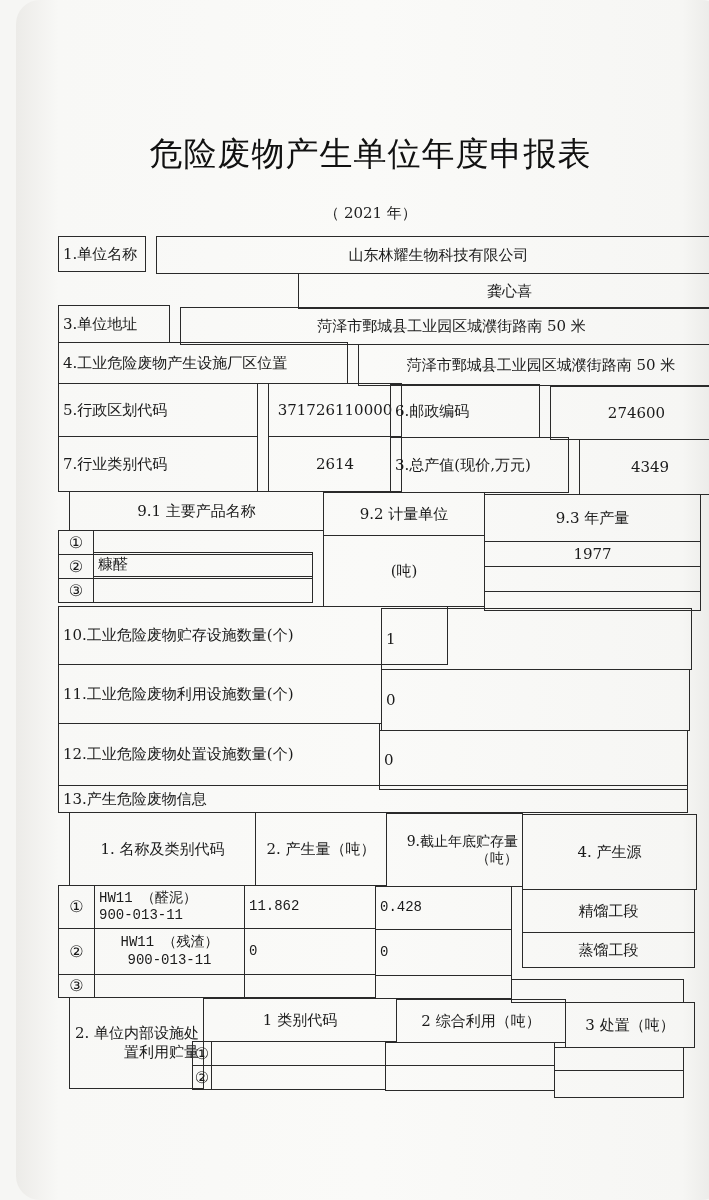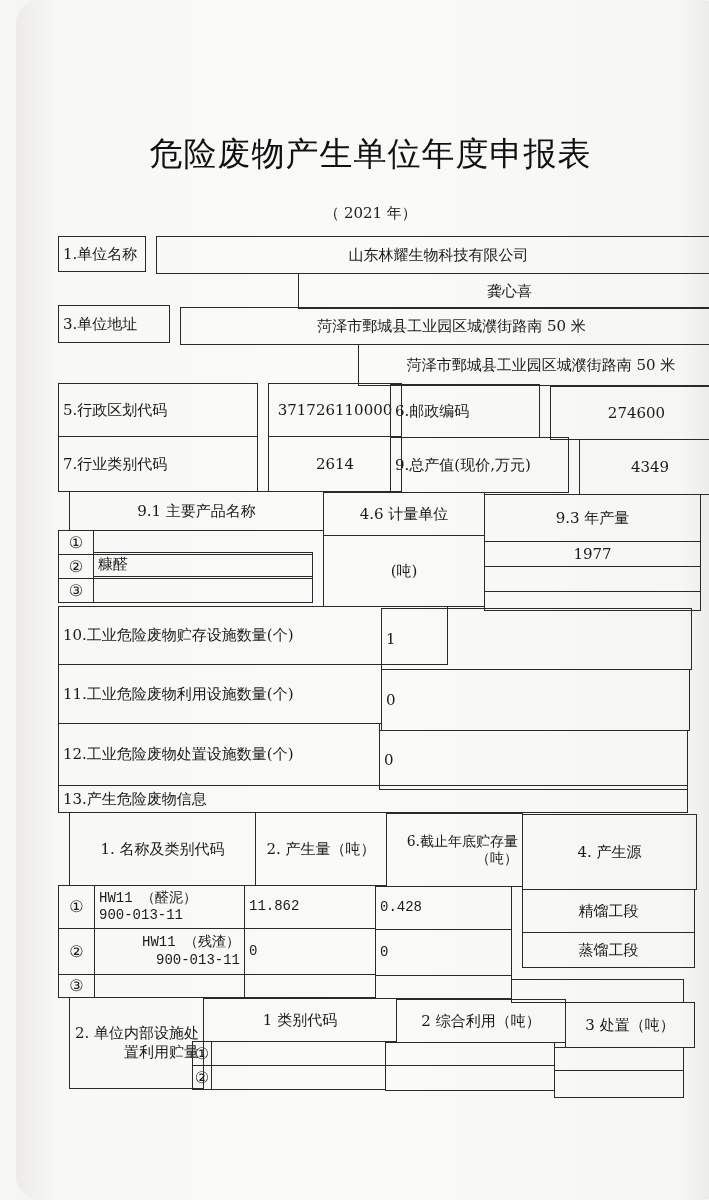--- a/index.html
+++ b/index.html
@@ -46,34 +46,35 @@
   <div class="year">（ 2021 年）</div>
 
   <div class="cell" style="left:42px;top:236px;width:88px;height:36px;">1.单位名称</div>
   <div class="cell center" style="left:129px;top:236px;width:565px;height:38px;">山东林耀生物科技有限公司</div>
 
   <div class="cell center" style="left:271px;top:273px;width:423px;height:36px;">龚心喜</div>
 
   <div class="cell" style="left:42px;top:305px;width:112px;height:38px;">3.单位地址</div>
   <div class="cell center" style="left:153px;top:307px;width:543px;height:38px;">菏泽市鄄城县工业园区城濮街路南 50 米</div>
 
+  <div class="cell" style="left:42px;top:342px;width:290px;height:42px;">4.工业危险废物产生设施厂区位置</div>
   <div class="cell center" style="left:331px;top:344px;width:366px;height:42px;">菏泽市鄄城县工业园区城濮街路南 50 米</div>
 
   <div class="cell" style="left:42px;top:383px;width:200px;height:54px;">5.行政区划代码</div>
   <div class="cell center" style="left:241px;top:383px;width:134px;height:54px;">371726110000</div>
   <div class="cell" style="left:374px;top:384px;width:150px;height:54px;">6.邮政编码</div>
   <div class="cell center" style="left:523px;top:386px;width:173px;height:54px;">274600</div>
 
   <div class="cell" style="left:42px;top:436px;width:200px;height:56px;">7.行业类别代码</div>
   <div class="cell center" style="left:241px;top:436px;width:134px;height:56px;">2614</div>
-  <div class="cell" style="left:374px;top:437px;width:179px;height:56px;">9.总产值(现价,万元)</div>
+  <div class="cell" style="left:374px;top:437px;width:179px;height:56px;">3.总产值(现价,万元)</div>
   <div class="cell center" style="left:552px;top:439px;width:142px;height:56px;">4349</div>
 
   <div class="cell center" style="left:42px;top:491px;width:255px;height:40px;">9.1  主要产品名称</div>
-  <div class="cell center" style="left:296px;top:492px;width:162px;height:44px;">4.6 计量单位</div>
+  <div class="cell center" style="left:296px;top:492px;width:162px;height:44px;">9.2 计量单位</div>
   <div class="cell center" style="left:457px;top:494px;width:217px;height:48px;">9.3 年产量</div>
 
   <div class="cell circ" style="left:42px;top:530px;width:36px;height:25px;">①</div>
   <div class="cell" style="left:77px;top:530px;width:220px;height:25px;margin-top:22px;">糠醛</div>
   <div class="cell circ" style="left:42px;top:554px;width:36px;height:25px;">②</div>
   <div class="cell" style="left:77px;top:554px;width:220px;height:25px;"></div>
   <div class="cell circ" style="left:42px;top:578px;width:36px;height:25px;">③</div>
   <div class="cell" style="left:77px;top:578px;width:220px;height:25px;"></div>
 
   <div class="cell center" style="left:296px;top:535px;width:162px;height:72px;">(吨)</div>
@@ -88,34 +89,34 @@
   <div class="cell" style="left:42px;top:664px;width:324px;height:60px;">11.工业危险废物利用设施数量(个)</div>
   <div class="cell" style="left:365px;top:669px;width:309px;height:62px;">0</div>
 
   <div class="cell" style="left:42px;top:723px;width:322px;height:63px;">12.工业危险废物处置设施数量(个)</div>
   <div class="cell" style="left:363px;top:730px;width:309px;height:60px;">0</div>
 
   <div class="cell" style="left:42px;top:785px;width:630px;height:28px;">13.产生危险废物信息</div>
 
   <div class="cell center" style="left:42px;top:812px;width:187px;height:74px;">1. 名称及类别代码</div>
   <div class="cell center" style="left:228px;top:812px;width:132px;height:74px;">2. 产生量（吨）</div>
-  <div class="cell center small" style="left:359px;top:813px;width:137px;height:74px;">6.截止年底贮存量（吨）</div>
+  <div class="cell center small" style="left:359px;top:813px;width:137px;height:74px;">9.截止年底贮存量（吨）</div>
   <div class="cell center" style="left:495px;top:814px;width:175px;height:76px;">4. 产生源</div>
 
   <div class="cell circ" style="left:42px;top:885px;width:37px;height:44px;">①</div>
   <div class="cell mono" style="left:78px;top:885px;width:151px;height:44px;flex-direction:column;align-items:flex-start;justify-content:center;">
     <span>HW11  （醛泥）</span>
     <span>900-013-11</span>
   </div>
   <div class="cell top mono" style="left:228px;top:885px;width:132px;height:44px;padding-top:12px;">11.862</div>
   <div class="cell top mono" style="left:359px;top:886px;width:137px;height:44px;padding-top:12px;">0.428</div>
   <div class="cell center" style="left:495px;top:889px;width:173px;height:44px;">精馏工段</div>
 
   <div class="cell circ" style="left:42px;top:928px;width:37px;height:47px;">②</div>
-  <div class="cell mono" style="left:78px;top:928px;width:151px;height:47px;flex-direction:column;align-items:flex-end;justify-content:center;">
+  <div class="cell mono" style="left:78px;top:928px;width:151px;height:47px;flex-direction:column;align-items:center;justify-content:center;">
     <span>HW11  （残渣）</span>
     <span>900-013-11</span>
   </div>
   <div class="cell mono" style="left:228px;top:928px;width:132px;height:47px;">0</div>
   <div class="cell mono" style="left:359px;top:929px;width:137px;height:47px;">0</div>
   <div class="cell center" style="left:495px;top:932px;width:173px;height:36px;">蒸馏工段</div>
 
   <div class="cell circ" style="left:42px;top:974px;width:37px;height:24px;">③</div>
   <div class="cell" style="left:78px;top:974px;width:151px;height:24px;"></div>
   <div class="cell" style="left:228px;top:974px;width:132px;height:24px;"></div>

